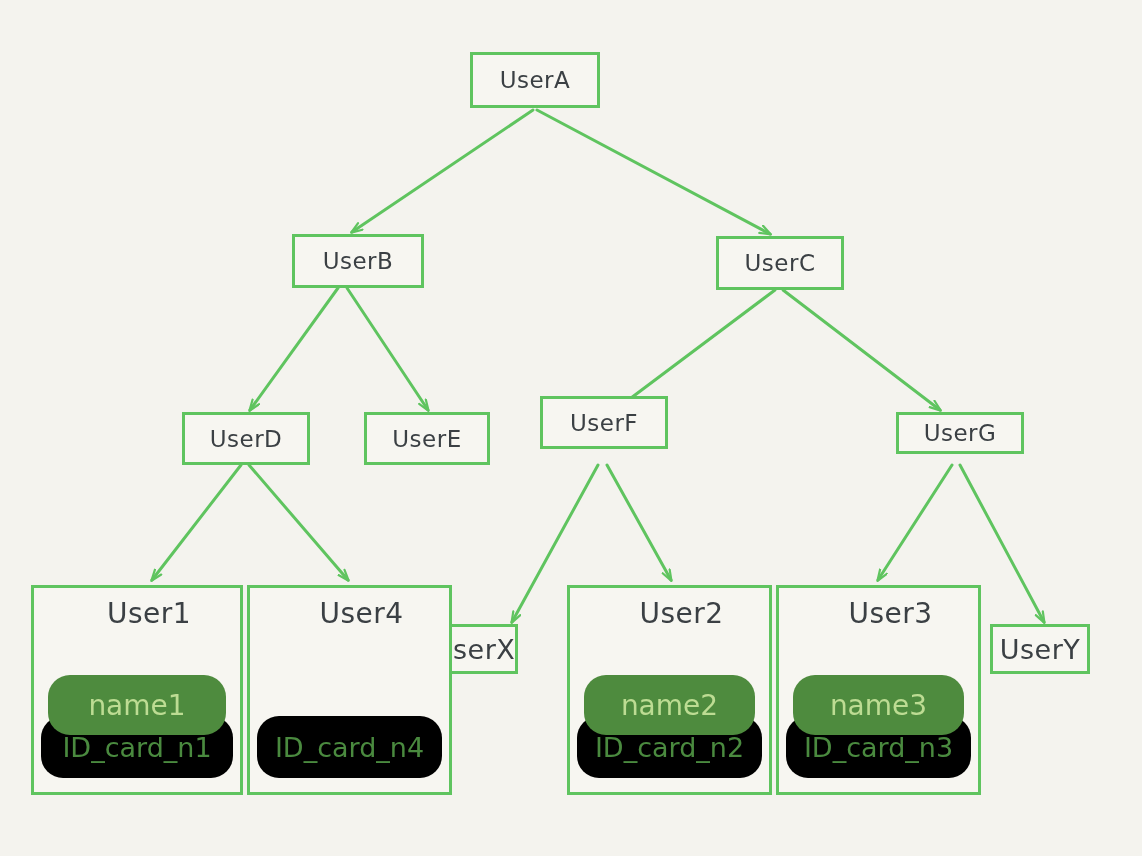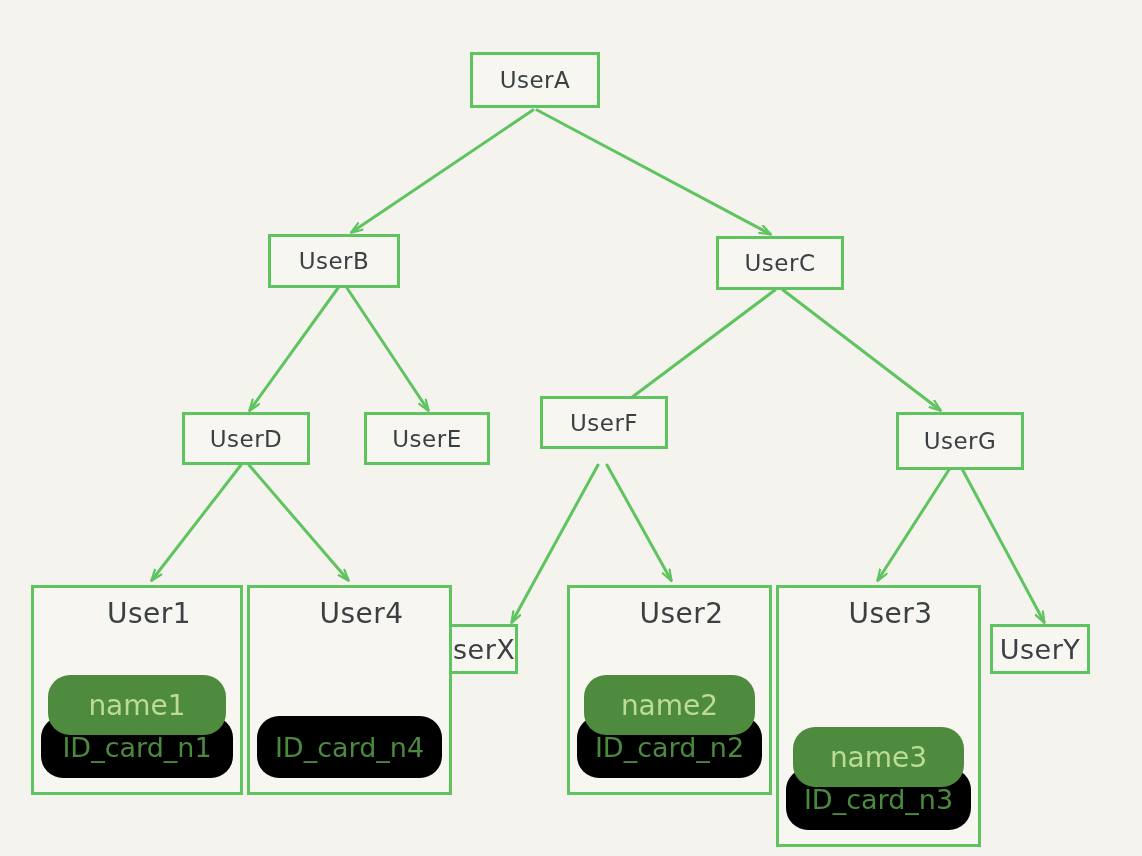--- a/index.html
+++ b/index.html
@@ -128,37 +128,37 @@
 
       <line x1="952" y1="465" x2="878" y2="580" marker-end="url(#ah)"></line>
       <line x1="960" y1="465" x2="1044" y2="622" marker-end="url(#ah)"></line>
     </g>
   </svg>
 
   <div class="node" style="left:470px;top:52px;width:130px;height:56px;">
     <span>UserA</span>
   </div>
 
-  <div class="node" style="left:268px;top:234px;width:132px;height:54px;text-align:center;">
+  <div class="node" style="left:292px;top:234px;width:132px;height:54px;text-align:center;">
     <span>UserB</span>
   </div>
   <div class="node" style="left:716px;top:236px;width:128px;height:54px;">
     <span>UserC</span>
   </div>
 
   <div class="node" style="left:182px;top:412px;width:128px;height:53px;">
     <span>UserD</span>
   </div>
   <div class="node" style="left:364px;top:412px;width:126px;height:53px;">
     <span>UserE</span>
   </div>
   <div class="node" style="left:540px;top:396px;width:128px;height:53px;">
     <span>UserF</span>
   </div>
-  <div class="node" style="left:896px;top:412px;width:128px;height:58px;">
+  <div class="node" style="left:896px;top:412px;width:128px;height:42px;">
     <span>UserG</span>
   </div>
 
   <div class="node small" style="left:430px;top:624px;width:88px;height:50px;">
     <span>UserX</span>
   </div>
   <div class="node small" style="left:990px;top:624px;width:100px;height:50px;">
     <span>UserY</span>
   </div>
 
@@ -178,21 +178,21 @@
   </div>
 
   <div class="card" style="left:567px;top:585px;width:205px;height:210px;">
     <div class="card-title">User2</div>
     <div class="card-body">
       <div class="pill-id">ID_card_n2</div>
       <div class="pill-name">name2</div>
     </div>
   </div>
 
-  <div class="card" style="left:776px;top:585px;width:205px;height:262px;">
+  <div class="card" style="left:776px;top:585px;width:205px;height:210px;">
     <div class="card-title">User3</div>
     <div class="card-body">
       <div class="pill-id">ID_card_n3</div>
       <div class="pill-name">name3</div>
     </div>
   </div>
 
 </div>
 
 </body></html>

